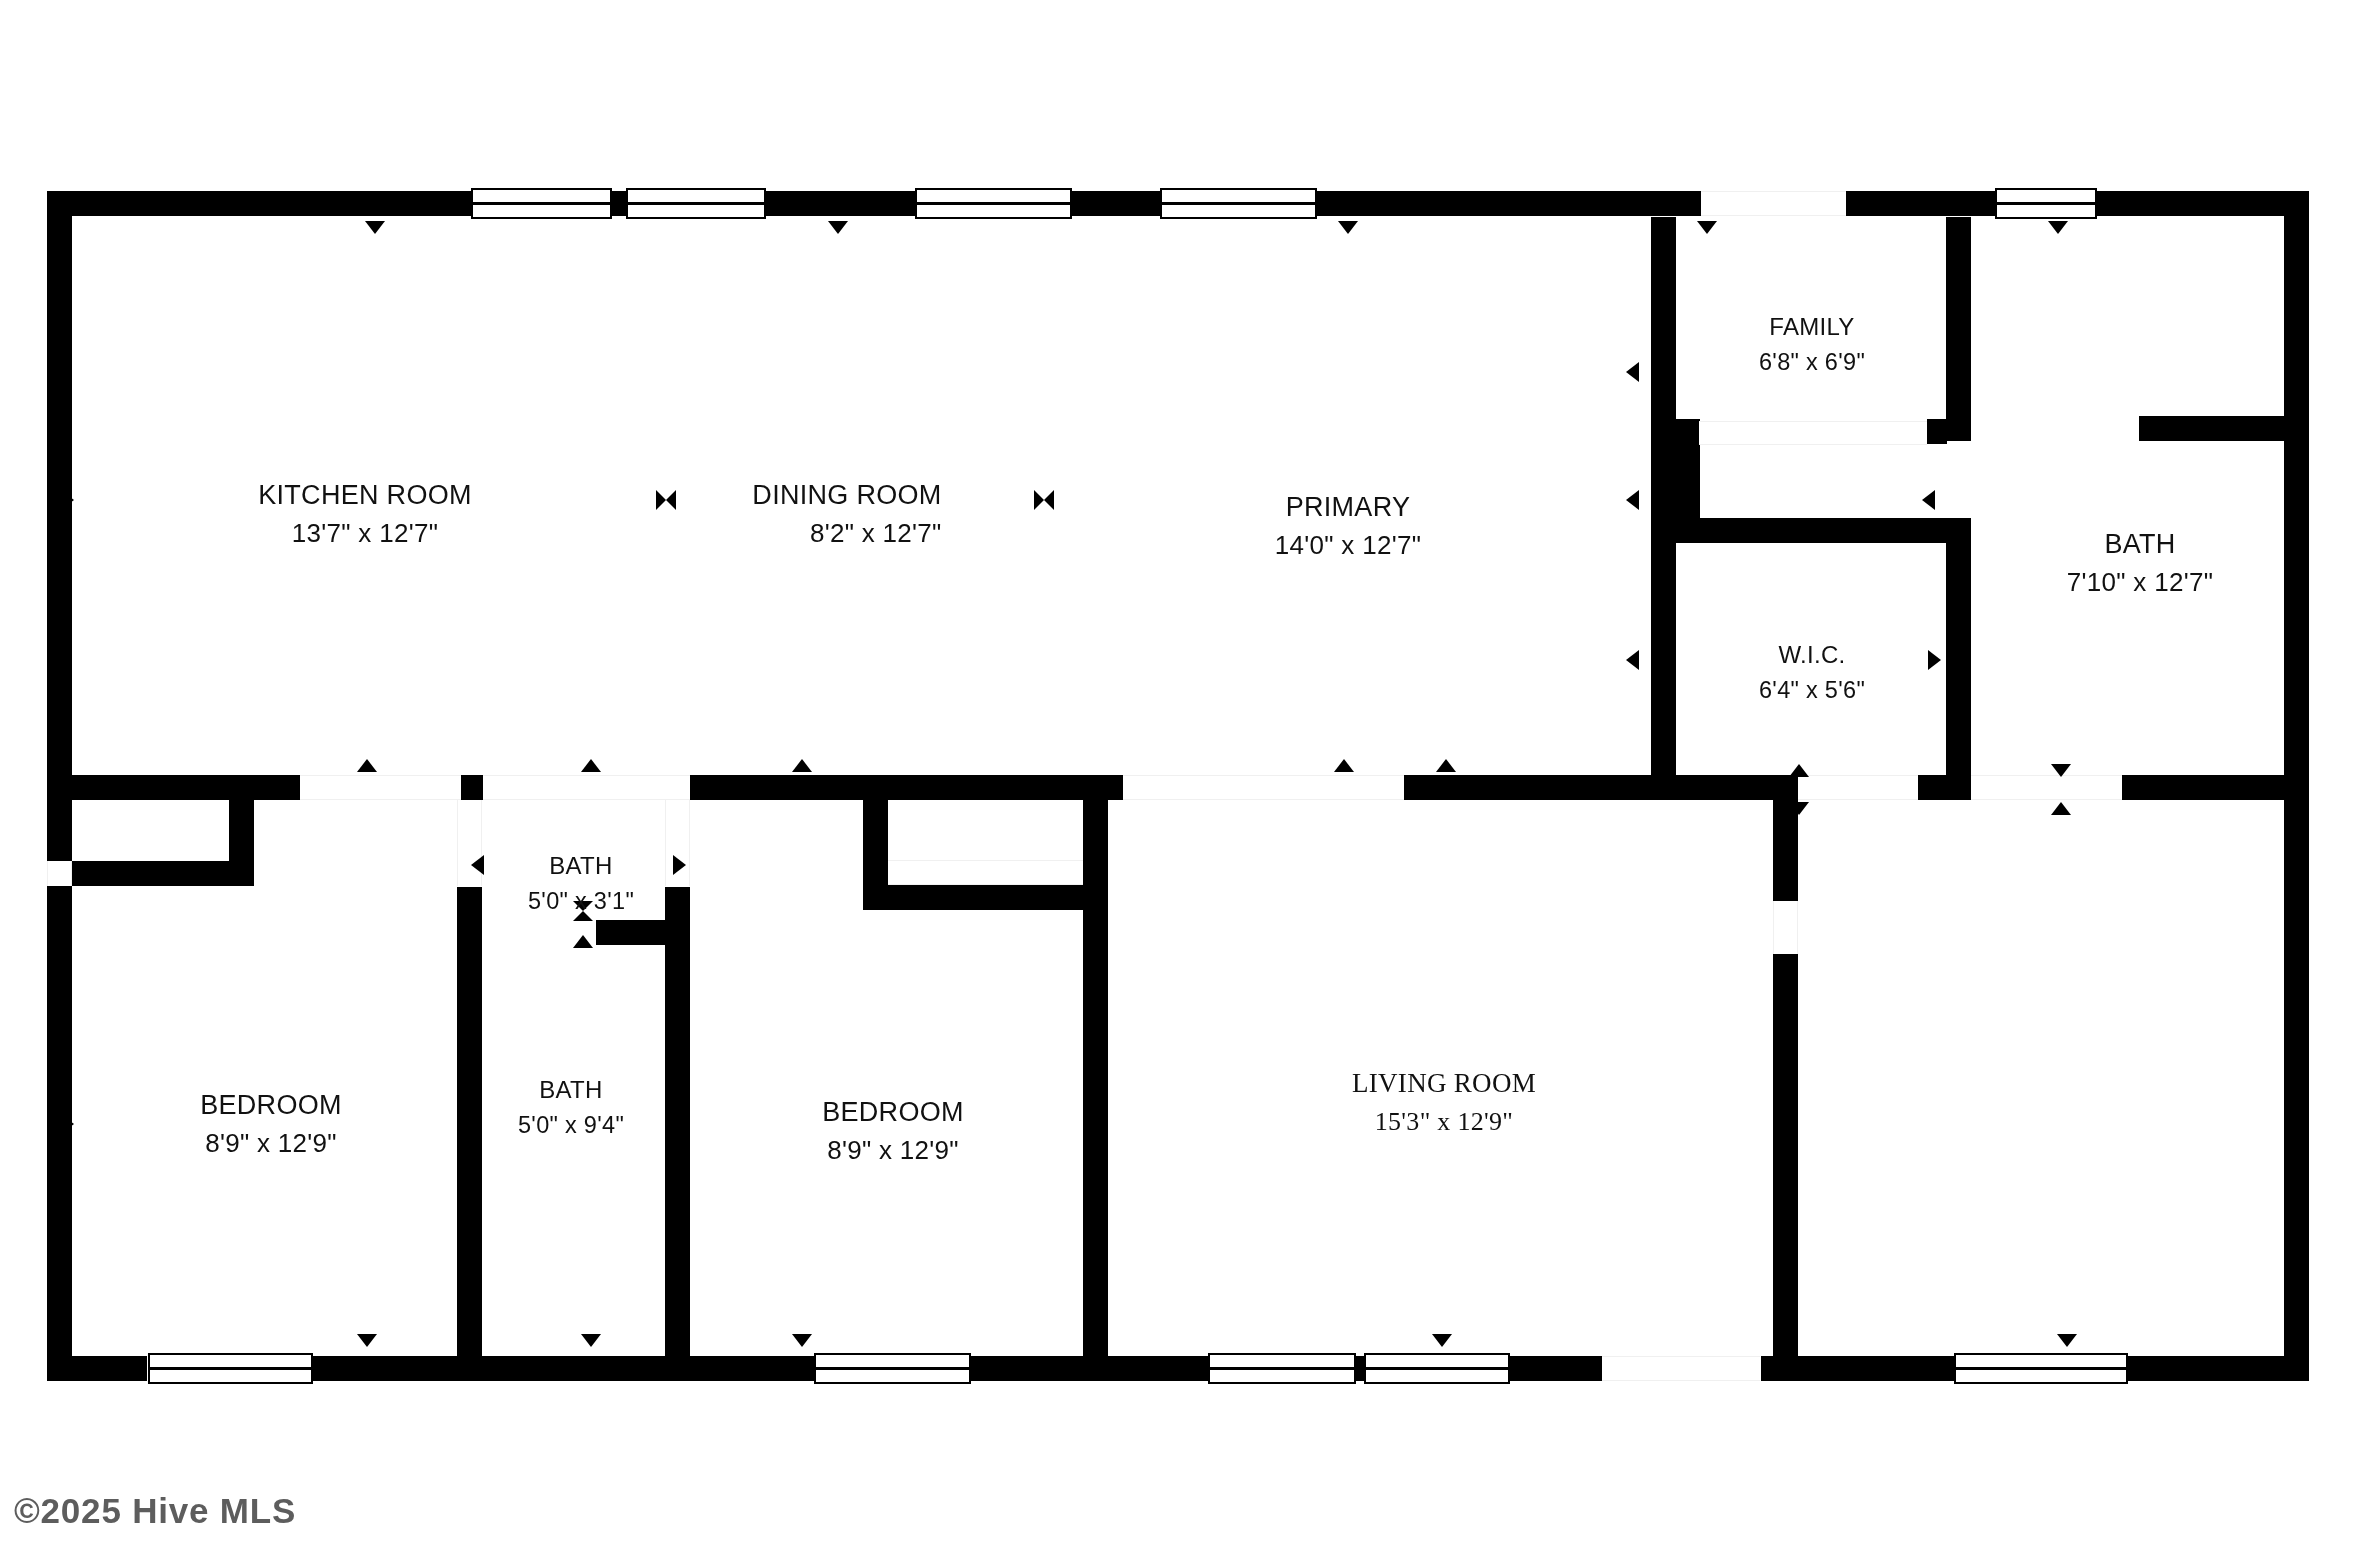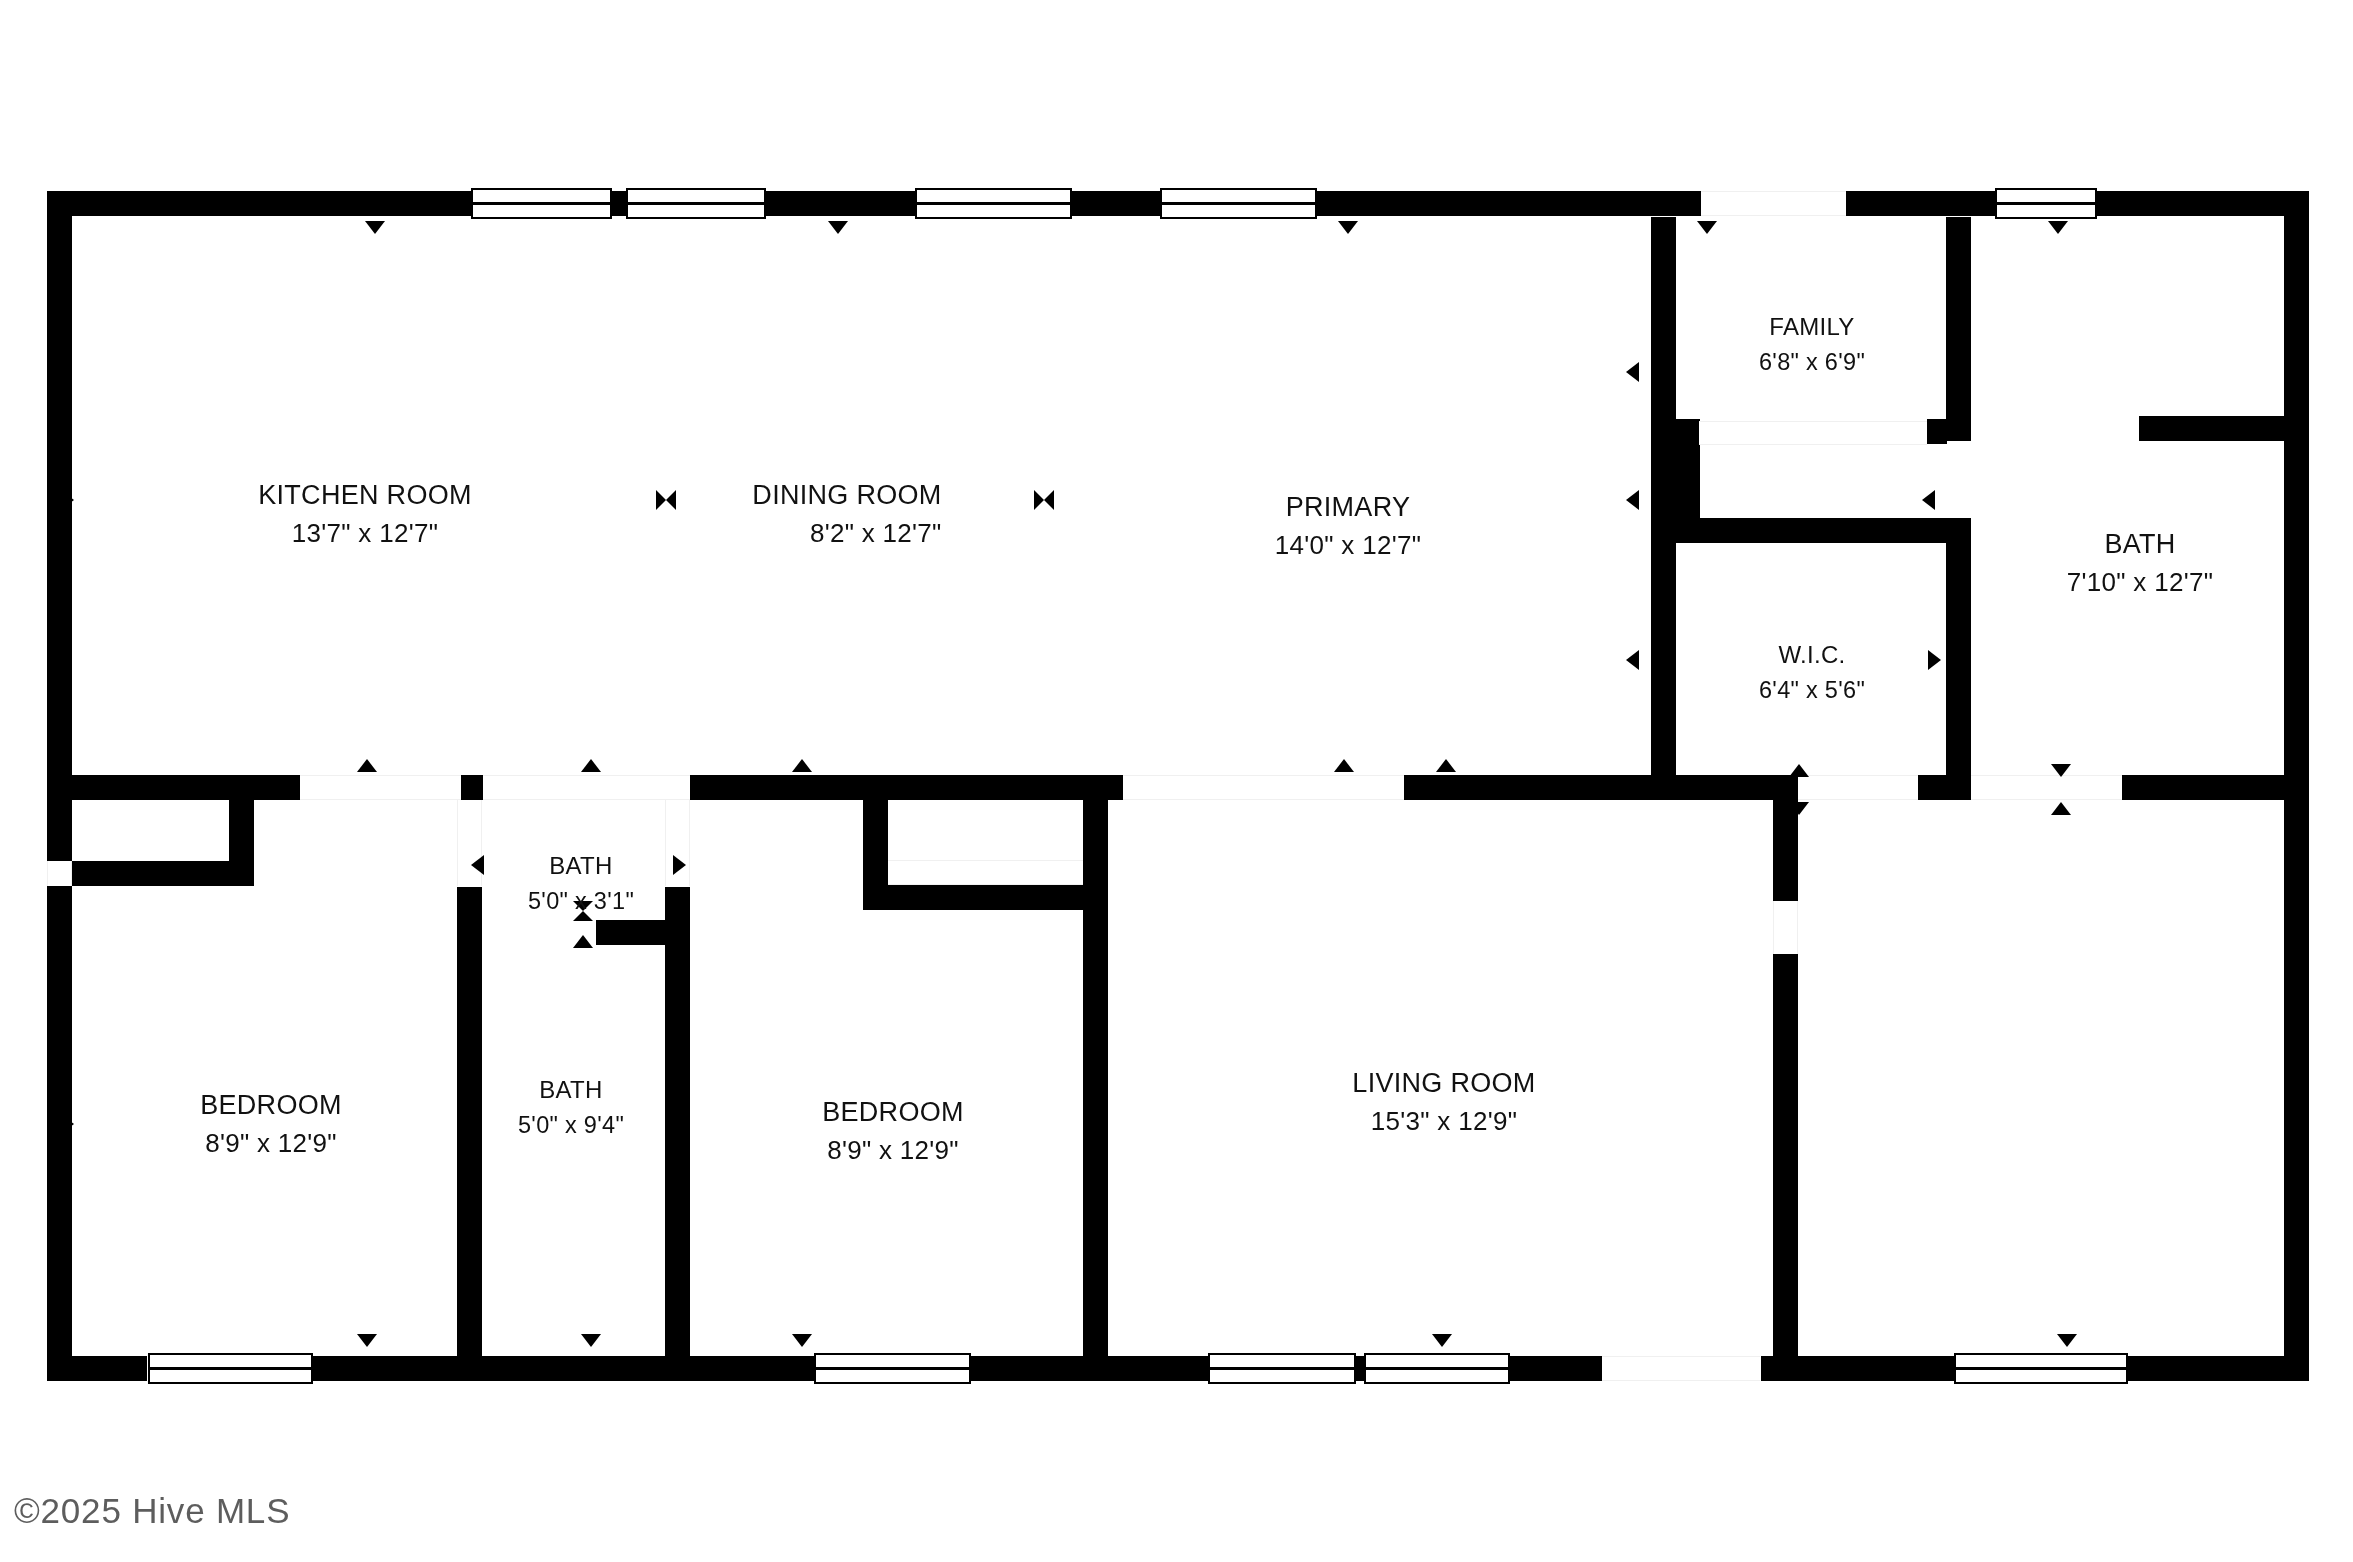--- a/index.html
+++ b/index.html
@@ -158,21 +158,21 @@
     bottom: 0;
     border-bottom: 10.2px solid #000000;
   }
 
   
   #watermark {
     position: absolute;
     left: 14px;
     top: 1491px;
     font-size: 35px;
-    font-weight: 400;
+    font-weight: 700;
     color: #3a3a3a;
     opacity: 0.82;
     letter-spacing: 0.8px;
     font-family: "Liberation Sans", sans-serif;
   }
 </style>
 </head>
 <body>
 
 <div id="plan">
@@ -352,21 +352,21 @@
   <div class="room small" style="left:571px; top:1108px;">
     <span class="rname">BATH</span>
     <span class="rdim">5'0" x 9'4"</span>
   </div>
 
   <div class="room" style="left:893px; top:1131px;">
     <span class="rname">BEDROOM</span>
     <span class="rdim">8'9" x 12'9"</span>
   </div>
 
-  <div class="room" style="left:1444px; top:1102px;">
+  <div class="room" style="left:1444px; top:1102px;font-family:Liberation Serif, serif;">
     <span class="rname">LIVING ROOM</span>
     <span class="rdim">15'3" x 12'9"</span>
   </div>
 
 
 </div>
 
 <div id="watermark">©2025 Hive MLS</div>
 
 

